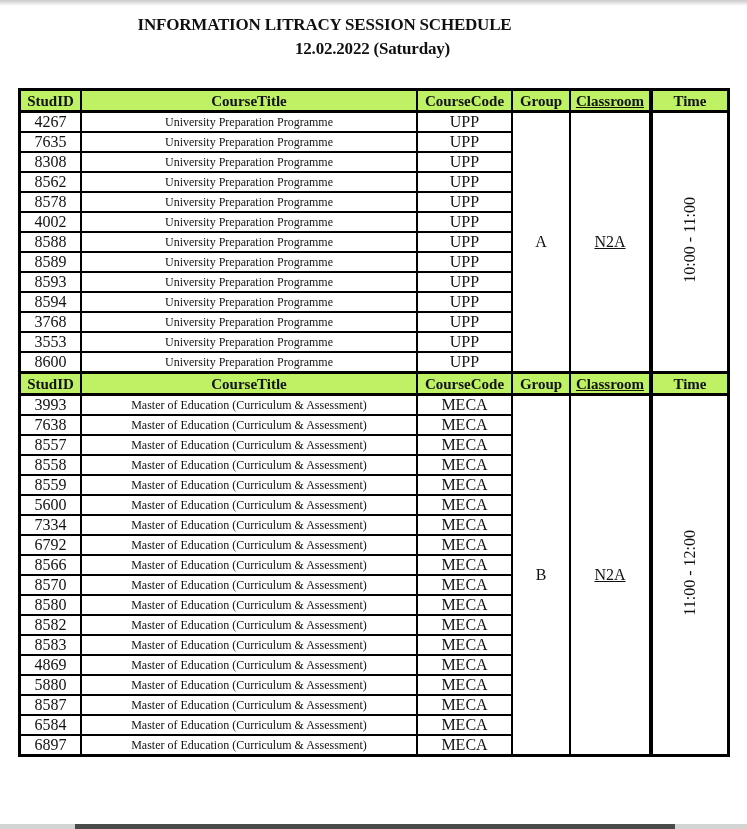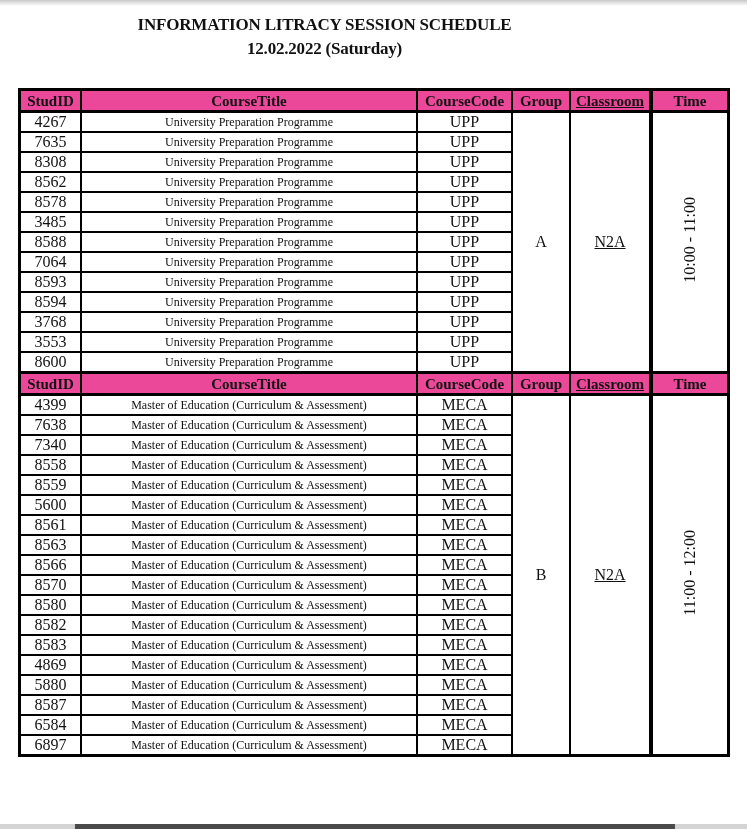--- a/index.html
+++ b/index.html
@@ -11,37 +11,37 @@
   }
   .topshade {
     position: absolute; left: 0; top: 0; width: 747px; height: 6px;
     background: linear-gradient(#c9c9c9, #ffffff);
   }
   .title {
     position: absolute; left: 0; width: 649px; text-align: center;
     font-weight: bold; font-size: 17px; letter-spacing: -0.2px;
   }
   .title.t1 { top: 15px; }
-  .title.t2 { top: 39px; }
+  .title.t2 { top: 39px; margin-left: 48px; }
   table.sched {
     position: absolute; left: 18px; top: 88px;
     border-collapse: collapse;
     border: 3px solid #000;
     font-size: 16px;
   }
   table.sched td {
     border: 2px solid #000;
     padding: 0;
     text-align: center;
     height: 18px;
     line-height: 18px;
     white-space: nowrap;
   }
   table.sched tr.hdr td {
-    background: #ec4899;
+    background: #bef264;
     font-weight: bold;
     font-size: 15px;
     height: 19px;
     border-bottom-width: 3px;
     border-top-width: 3px;
   }
   .c-id { width: 59px; }
   .c-title { width: 334px; font-size: 12px; }
   .c-code { width: 93px; }
   .c-grp { width: 56px; }
@@ -104,31 +104,31 @@
         <td class="c-id">8562</td>
         <td class="c-title">University Preparation Programme</td>
         <td class="c-code">UPP</td>
       </tr>
       <tr>
         <td class="c-id">8578</td>
         <td class="c-title">University Preparation Programme</td>
         <td class="c-code">UPP</td>
       </tr>
       <tr>
-        <td class="c-id">3485</td>
+        <td class="c-id">4002</td>
         <td class="c-title">University Preparation Programme</td>
         <td class="c-code">UPP</td>
       </tr>
       <tr>
         <td class="c-id">8588</td>
         <td class="c-title">University Preparation Programme</td>
         <td class="c-code">UPP</td>
       </tr>
       <tr>
-        <td class="c-id">7064</td>
+        <td class="c-id">8589</td>
         <td class="c-title">University Preparation Programme</td>
         <td class="c-code">UPP</td>
       </tr>
       <tr>
         <td class="c-id">8593</td>
         <td class="c-title">University Preparation Programme</td>
         <td class="c-code">UPP</td>
       </tr>
       <tr>
         <td class="c-id">8594</td>
@@ -152,59 +152,59 @@
       </tr>
       <tr class="hdr">
         <td class="c-id">StudID</td>
         <td class="c-title">CourseTitle</td>
         <td class="c-code">CourseCode</td>
         <td class="c-grp">Group</td>
         <td class="c-room">Classroom</td>
         <td class="c-time">Time</td>
       </tr>
       <tr>
-        <td class="c-id">4399</td>
+        <td class="c-id">3993</td>
         <td class="c-title">Master of Education (Curriculum &amp; Assessment)</td>
         <td class="c-code">MECA</td>
         <td class="c-grp merged" rowspan="18">B</td>
         <td class="c-room merged" rowspan="18">N2A</td>
         <td class="c-time merged" rowspan="18"><span class="vtext">11:00 - 12:00</span></td>
       </tr>
       <tr>
         <td class="c-id">7638</td>
         <td class="c-title">Master of Education (Curriculum &amp; Assessment)</td>
         <td class="c-code">MECA</td>
       </tr>
       <tr>
-        <td class="c-id">7340</td>
+        <td class="c-id">8557</td>
         <td class="c-title">Master of Education (Curriculum &amp; Assessment)</td>
         <td class="c-code">MECA</td>
       </tr>
       <tr>
         <td class="c-id">8558</td>
         <td class="c-title">Master of Education (Curriculum &amp; Assessment)</td>
         <td class="c-code">MECA</td>
       </tr>
       <tr>
         <td class="c-id">8559</td>
         <td class="c-title">Master of Education (Curriculum &amp; Assessment)</td>
         <td class="c-code">MECA</td>
       </tr>
       <tr>
         <td class="c-id">5600</td>
         <td class="c-title">Master of Education (Curriculum &amp; Assessment)</td>
         <td class="c-code">MECA</td>
       </tr>
       <tr>
-        <td class="c-id">8561</td>
-        <td class="c-title">Master of Education (Curriculum &amp; Assessment)</td>
-        <td class="c-code">MECA</td>
-      </tr>
-      <tr>
-        <td class="c-id">8563</td>
+        <td class="c-id">7334</td>
+        <td class="c-title">Master of Education (Curriculum &amp; Assessment)</td>
+        <td class="c-code">MECA</td>
+      </tr>
+      <tr>
+        <td class="c-id">6792</td>
         <td class="c-title">Master of Education (Curriculum &amp; Assessment)</td>
         <td class="c-code">MECA</td>
       </tr>
       <tr>
         <td class="c-id">8566</td>
         <td class="c-title">Master of Education (Curriculum &amp; Assessment)</td>
         <td class="c-code">MECA</td>
       </tr>
       <tr>
         <td class="c-id">8570</td>

